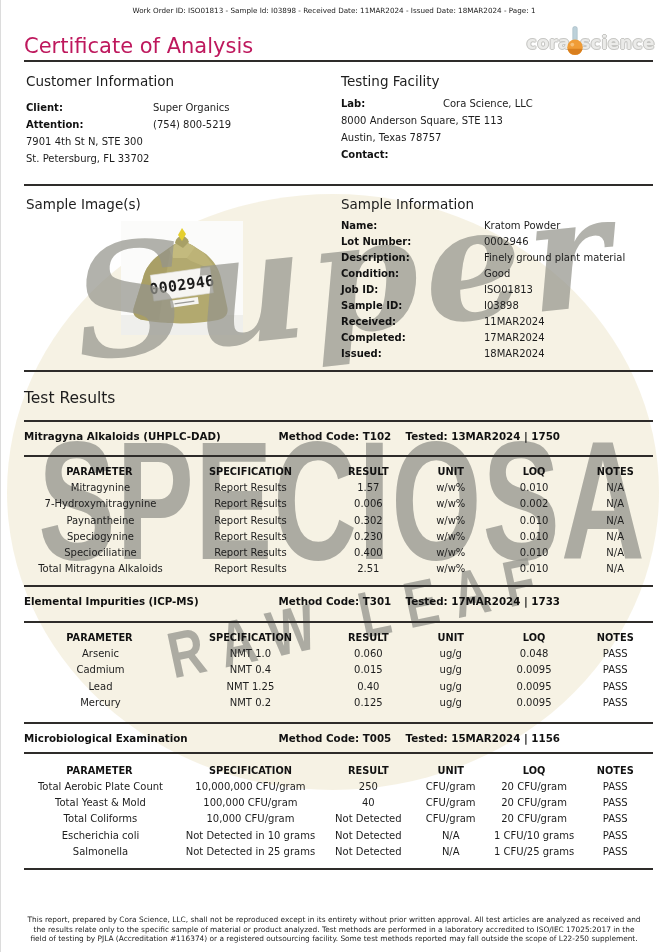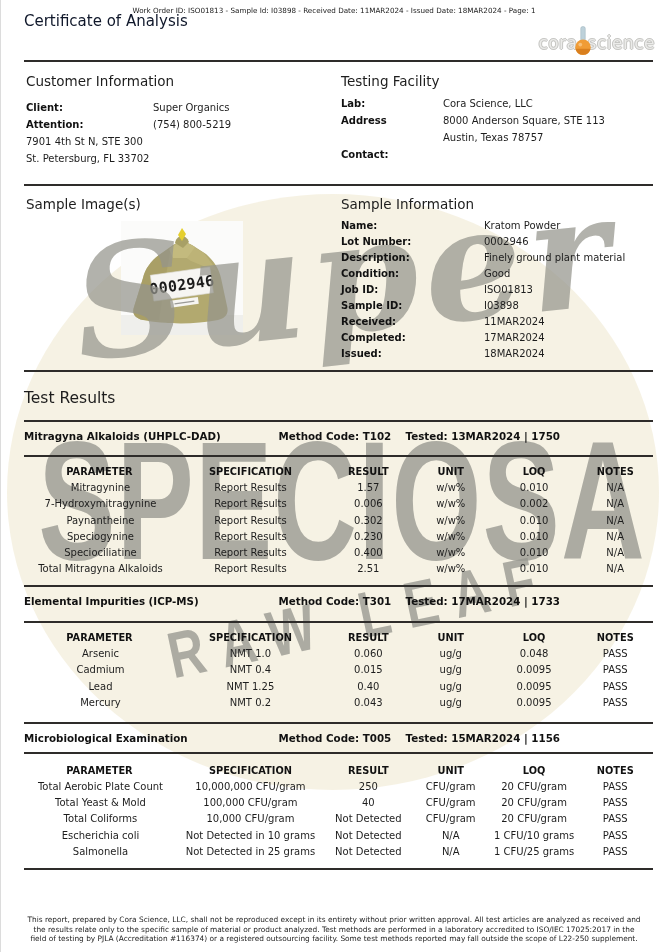--- a/index.html
+++ b/index.html
@@ -29,24 +29,24 @@
   }
   .wm-rawleaf{
     position:absolute; left:168px; top:628px;
     font-family:"Liberation Sans", sans-serif; font-weight:bold;
     font-size:50px; letter-spacing:16px; transform:rotate(-12deg) scaleY(1.3); transform-origin:left center;
     color:rgba(151,151,143,0.78); white-space:nowrap;
   }
   
   .z3{position:absolute; z-index:3;}
   .meta{left:0; top:6px; width:100%; text-align:center; font-size:7.2px; color:#1a1a1a;}
-  .title{left:23px; top:12px; font-size:15px; color:#0f172a;}
+  .title{left:23px; top:34px; font-size:21px; color:#be185d;}
   .logo{right:12px; top:27px; display:flex; align-items:center;}
   .logo-word{
-    font-size:17px; font-weight:normal; letter-spacing:0.5px; color:#ebebe9;
+    font-size:17px; font-weight:bold; letter-spacing:0.5px; color:#ebebe9;
     text-shadow:0 0 1px #b7b7b4, 0 1px 0 #c9c9c6, 0 -1px 0 #c9c9c6, 1px 0 0 #c9c9c6, -1px 0 0 #c9c9c6;
   }
   .flask{margin:0 -4px; position:relative; top:-2px;}
   .rule{position:absolute; z-index:3; left:23px; width:629px; height:2px; background:#2e2c2a;}
   .sec-heading{font-size:13.5px; color:#1d1d1d;}
   .kv{display:flex; font-size:10px; line-height:17px; color:#1d1d1d;}
   .kv .k{font-weight:bold; color:#111; flex:0 0 auto;}
   .kv .v{font-weight:normal;}
   .cust .k{width:127px;}
   .fac .k{width:102px;}
@@ -138,21 +138,20 @@
       <div>St. Petersburg, FL 33702</div>
     </span>
   </div>
 
   <div class="z3 sec-heading" style="left:340px; top:73px">Testing Facility</div>
   <div class="z3 kv fac" style="left:340px; top:95px">
     <span class="k">Lab:</span>
     <span class="v">Cora Science, LLC</span>
   </div>
   <div class="z3 kv fac" style="left:340px; top:112px">
-    <span class="k">Address</span>
     <span class="v">
       <div>8000 Anderson Square, STE 113</div>
       <div>Austin, Texas 78757</div>
     </span>
   </div>
   <div class="z3 kv fac" style="left:340px; top:146px">
     <span class="k">Contact:</span>
   </div>
   <div class="rule" style="top:184px"></div>
 
@@ -298,21 +297,21 @@
     <span class="c0">Lead</span>
     <span class="c1">NMT 1.25</span>
     <span class="c2">0.40</span>
     <span class="c3">ug/g</span>
     <span class="c4">0.0095</span>
     <span class="c5">PASS</span>
   </div>
   <div class="z3 trow" style="top:695px">
     <span class="c0">Mercury</span>
     <span class="c1">NMT 0.2</span>
-    <span class="c2">0.043</span>
+    <span class="c2">0.125</span>
     <span class="c3">ug/g</span>
     <span class="c4">0.0095</span>
     <span class="c5">PASS</span>
   </div>
   <div class="rule" style="top:722px"></div>
 
   <div class="z3 tbl-head" style="top:731px">
     <span>Microbiological Examination</span>
     <span class="t-method">Method Code: T005</span>
     <span class="t-tested">Tested: 15MAR2024 | 1156</span>

